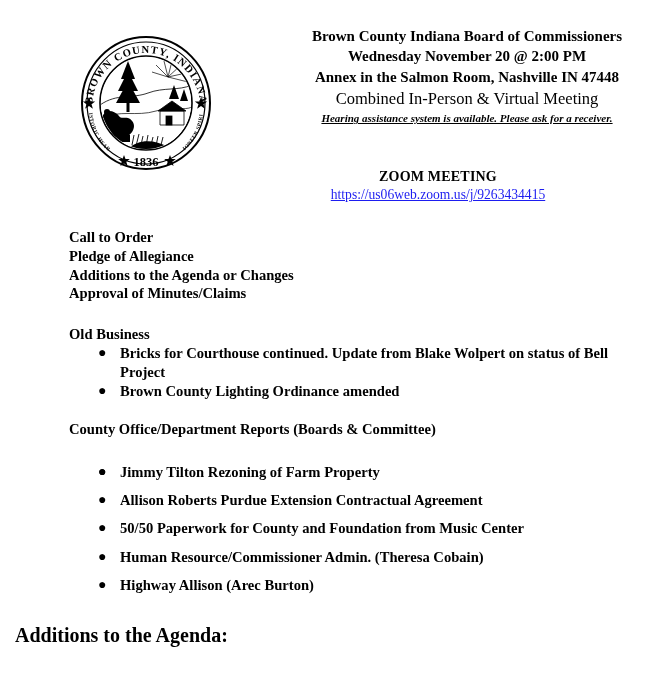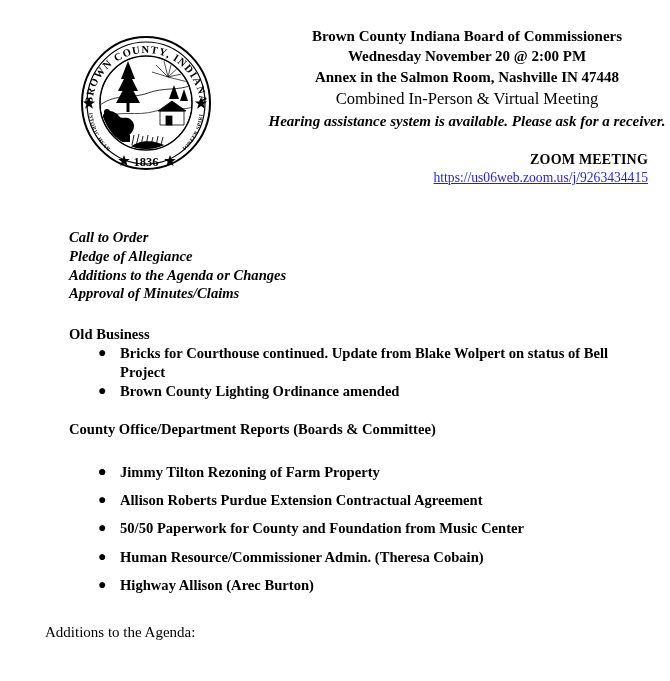--- a/index.html
+++ b/index.html
@@ -55,33 +55,34 @@
     font-size: 15px;
     font-weight: bold;
     line-height: 1.36;
   }
   .title-sub {
     font-size: 16.5px;
     font-weight: normal;
     line-height: 1.4;
   }
   .title-note {
-    font-size: 15px;
+    font-size: 11px;
     font-weight: bold;
     font-style: italic;
     line-height: 1.5;
+    text-decoration: underline;
   }
 
   
   .zoom-block {
     position: absolute;
     right: 22px;
-    top: 151px;
+    top: 168px;
     width: 420px;
-    text-align: right;
+    text-align: center;
   }
   .zoom-heading {
     font-size: 14px;
     font-weight: bold;
     letter-spacing: 0.2px;
     line-height: 1.3;
   }
   .zoom-link {
     font-size: 13.6px;
     color: #1d1df0;
@@ -102,21 +103,20 @@
     left: 0;
     top: 228px;
     width: 670px;
   }
 
   .lvl1 {
     margin-left: 69px;
     font-size: 14.6px;
     font-weight: bold;
     line-height: 1.29;
-    font-style: italic;
   }
   .section-head {
     margin-left: 69px;
     font-size: 14.6px;
     font-weight: bold;
     line-height: 1.29;
   }
   .spacer-sm { height: 15px; }
   .spacer-md { height: 19px; }
   .spacer-lg { height: 22px; }
@@ -140,23 +140,23 @@
     left: -22px;
     top: 0;
     font-size: 14px;
     line-height: 1.31;
   }
   ul.bullets.spaced li {
     margin-bottom: 9px;
   }
 
   .additions {
-    margin-left: 45px;
-    font-size: 15px;
-    font-weight: normal;
+    margin-left: 15px;
+    font-size: 20px;
+    font-weight: bold;
     line-height: 1.29;
   }
 </style>
 </head>
 <body>
 
 <div class="page">
 
   <div class="header">
 

